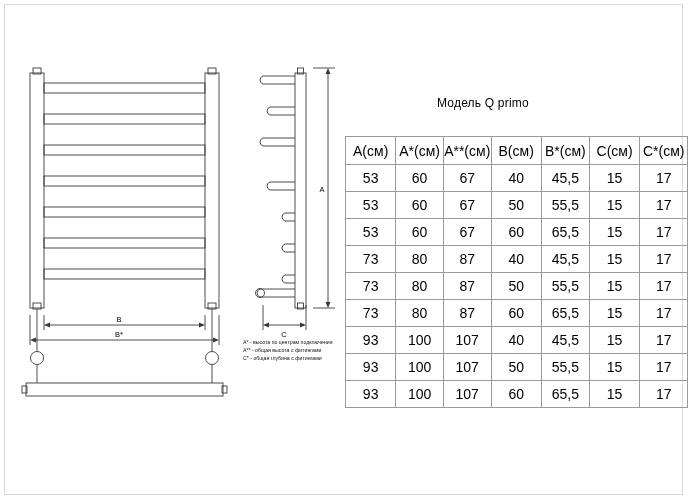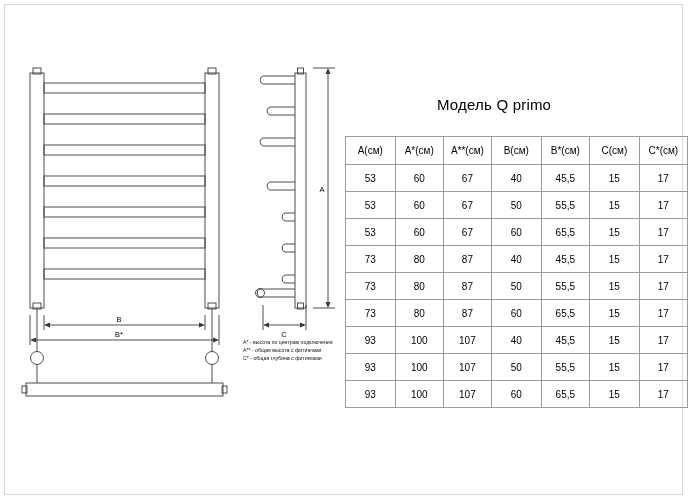--- a/index.html
+++ b/index.html
@@ -51,34 +51,34 @@
     line-height: 1.55;
     color: #111;
   }
   .notes div { white-space: pre-line; }
 
   
   .title {
     position: absolute;
     left: 437px;
     top: 96px;
-    font-size: 15px;
+    font-size: 12px;
     color: #000;
     letter-spacing: 0.2px;
   }
 
   
   .table-wrap {
     position: absolute;
     left: 345px;
     top: 136px;
   }
   table.spec {
     border-collapse: collapse;
-    font-size: 10px;
+    font-size: 14px;
   }
   table.spec th, table.spec td {
     border: 1px solid #9a9a9a;
     width: 55px;
     height: 26px;
     text-align: center;
     vertical-align: middle;
     font-weight: normal;
     color: #000;
     padding: 0;

